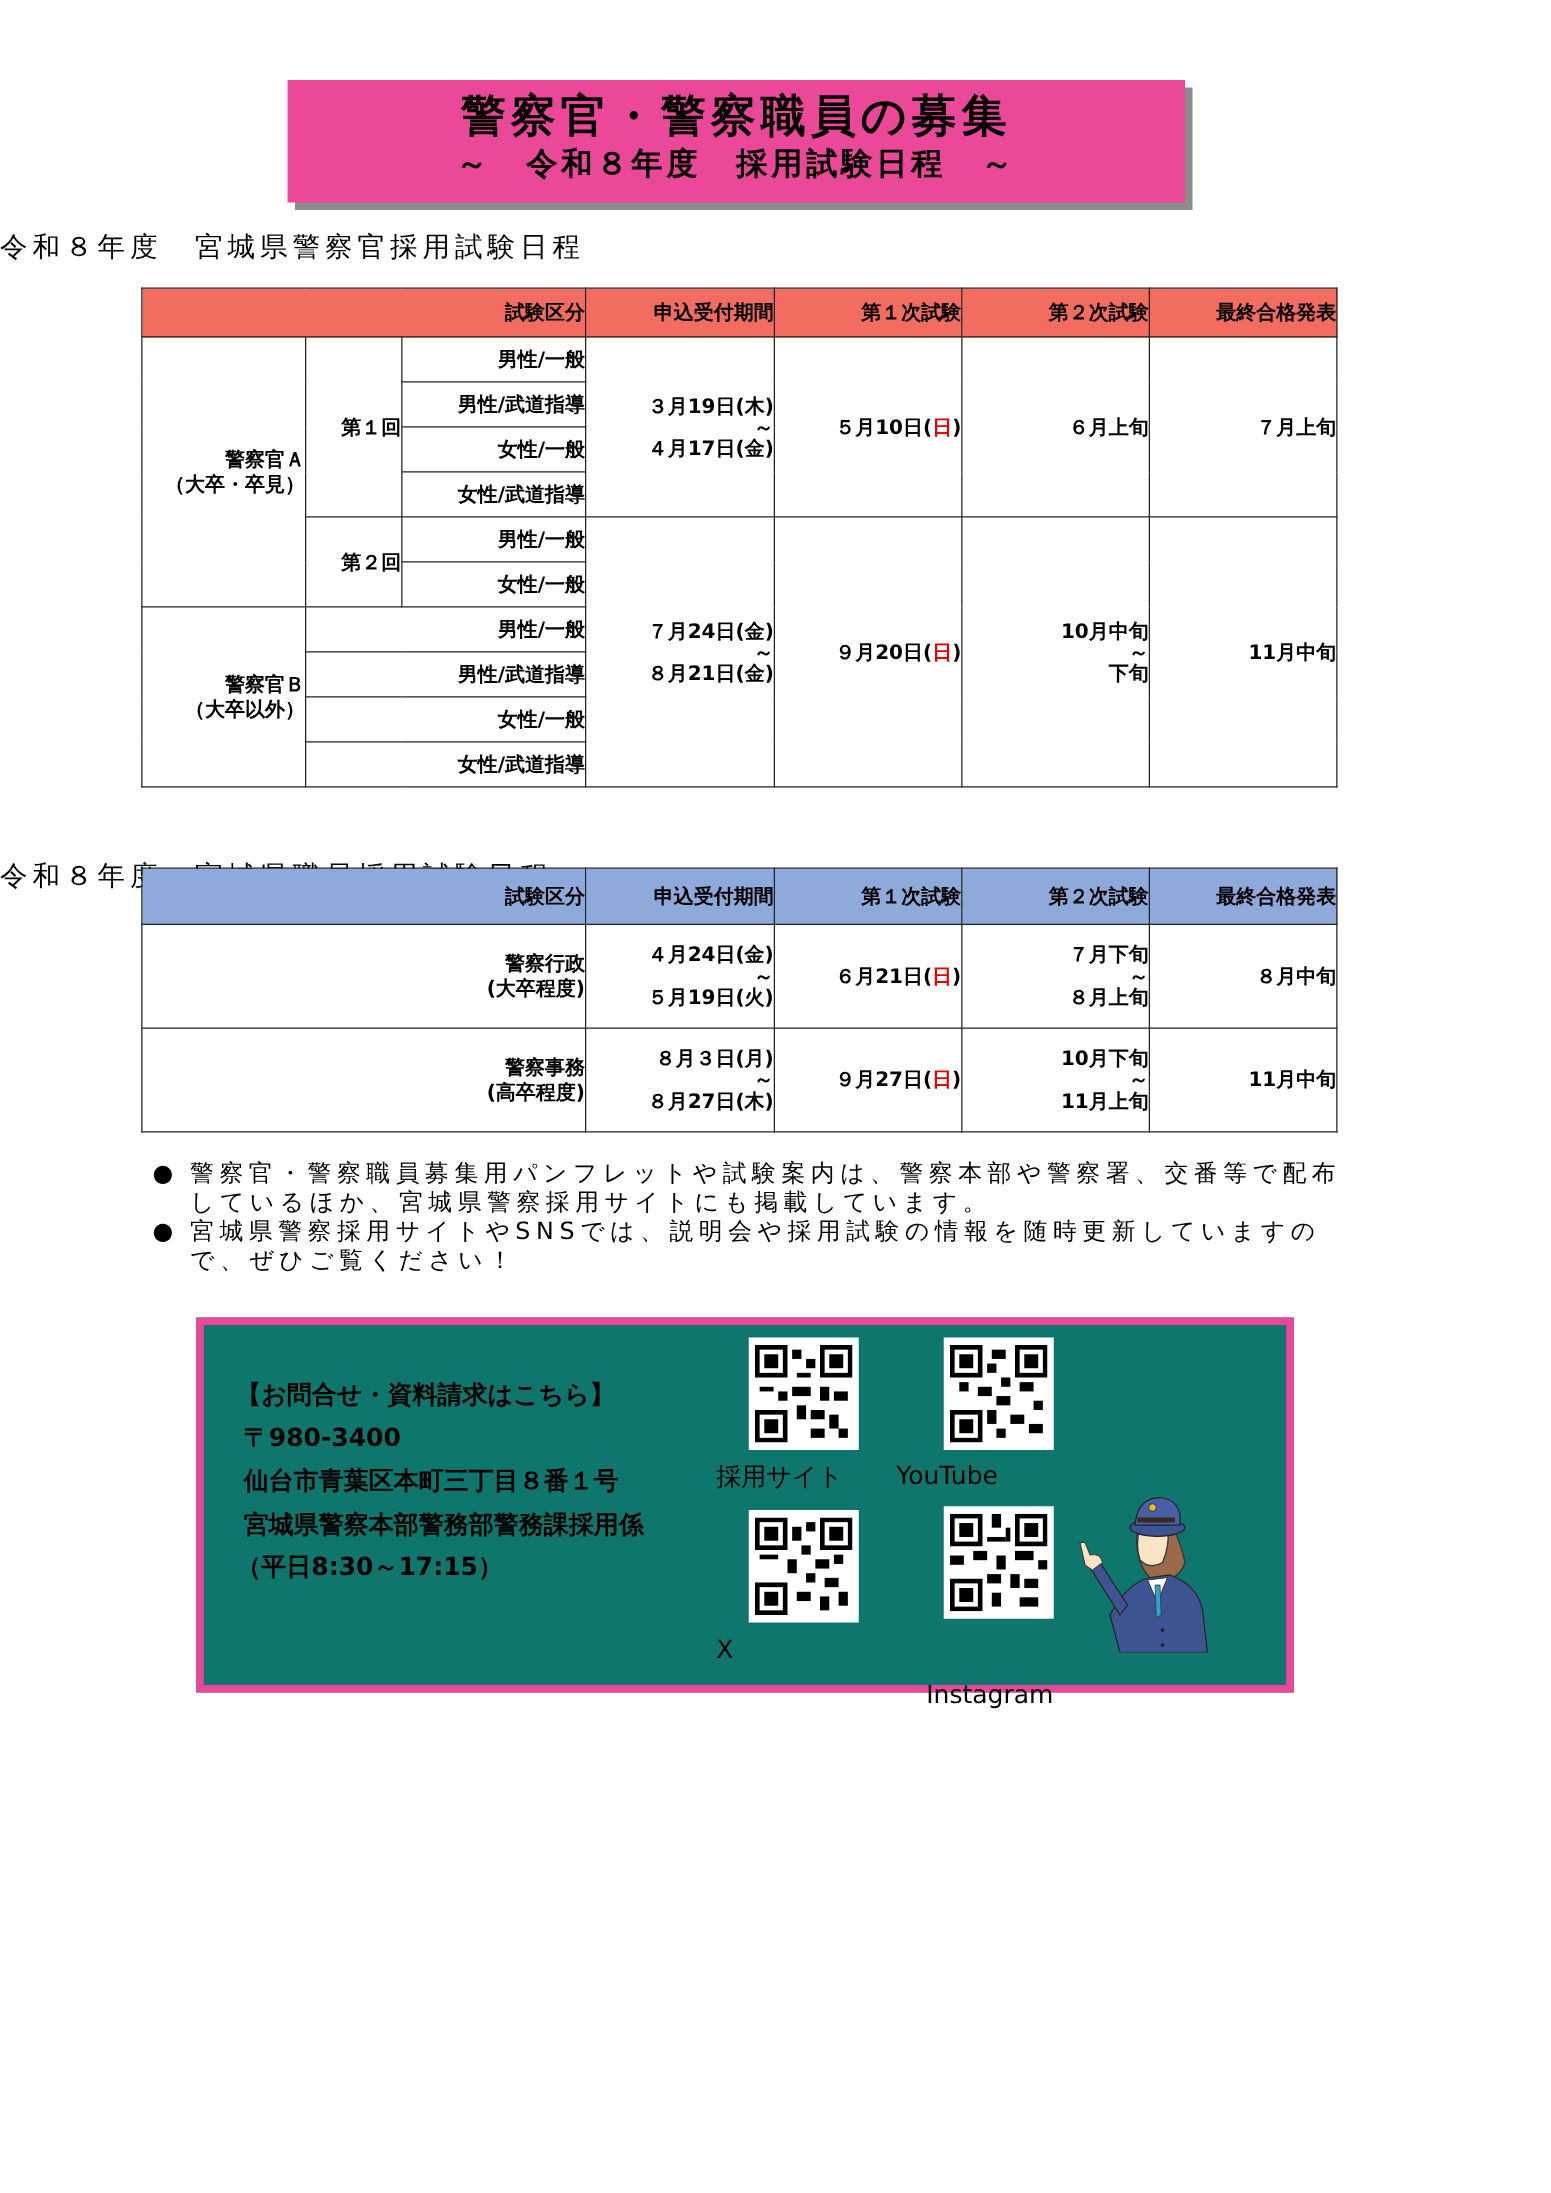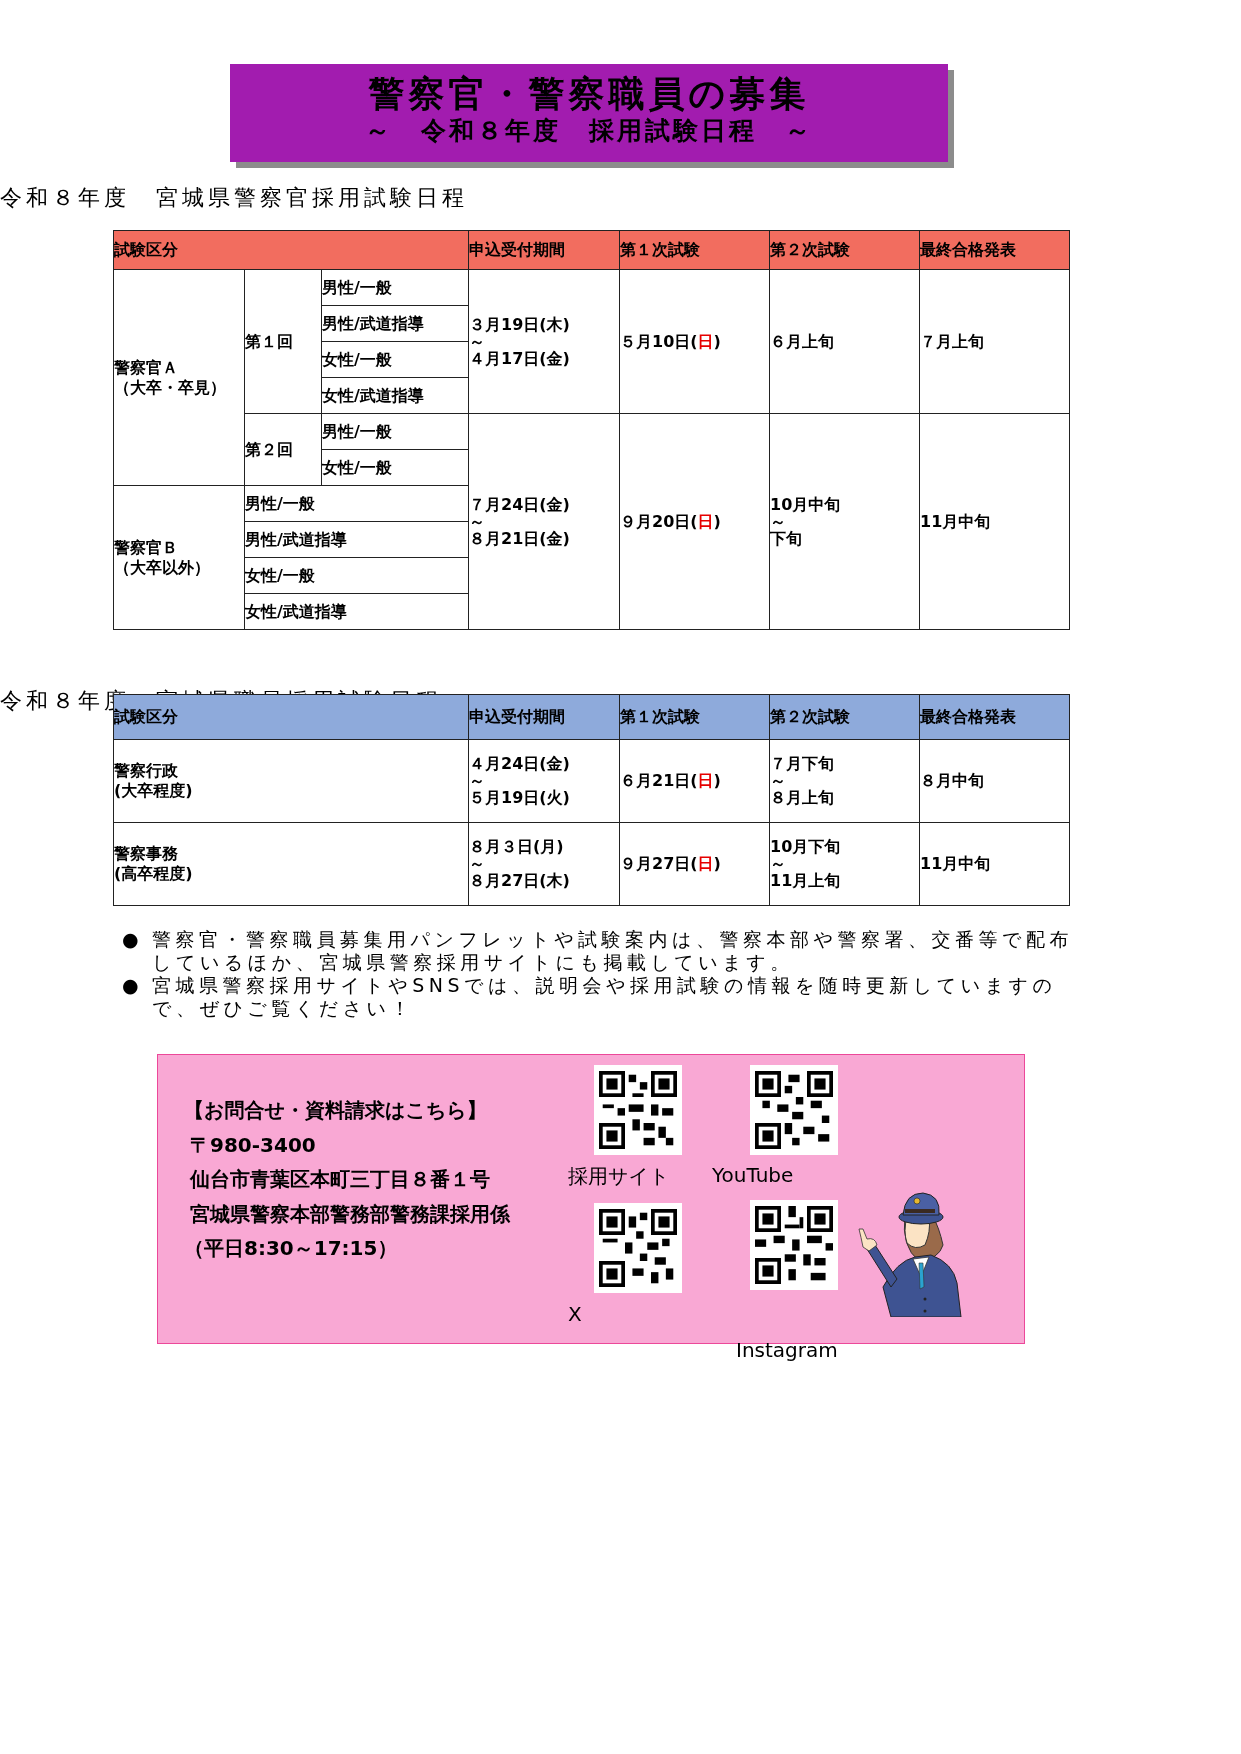--- a/index.html
+++ b/index.html
@@ -2,52 +2,52 @@
 <html><head>
 <meta charset="utf-8">
 <style>
   html, body { margin: 0; padding: 0; background: #ffffff; }
   body {
     width: 1241px; height: 1754px; position: relative; overflow: hidden;
     font-family: "DejaVu Sans", "Liberation Sans", sans-serif; color: #000;
   }
   .title-box {
     position: absolute; left: 230px; top: 64px; width: 718px; height: 98px;
-    background: #a21caf; box-shadow: 6px 6px 0 #8c8c8c;
+    background: #ec4899; box-shadow: 6px 6px 0 #8c8c8c;
     text-align: center;
   }
   .title-main { font-size: 36px; font-weight: 900; letter-spacing: 4px; margin-top: 8px; line-height: 44px; }
   .title-sub { font-size: 25px; font-weight: 900; letter-spacing: 3px; line-height: 30px; white-space: pre; }
   .section-title {
     position: absolute; left: 0; width: 1186px; text-align: left;
     font-size: 22px; letter-spacing: 4px; white-space: pre;
   }
   table.sched {
     position: absolute; left: 113px; border-collapse: collapse; table-layout: fixed;
     font-size: 16px; font-weight: bold;
   }
   table.sched td, table.sched th {
-    border: 1.5px solid #222; text-align: left; vertical-align: middle; padding: 0;
+    border: 1.5px solid #222; text-align: right; vertical-align: middle; padding: 0;
     line-height: 20px;
   }
   .t1 th { background: #f26d5f; height: 38px; }
   .t2 th { background: #8eaadb; height: 44px; }
   .t1 td.sub { height: 35px; }
   .t2 td { height: 82px; }
   .red { color: #e60000; }
   .tilde { display: block; line-height: 14px; }
   .bullets {
     position: absolute; left: 122px; top: 928px; width: 960px;
     font-size: 19px; line-height: 23px; letter-spacing: 4.5px;
   }
   .bullet-item { position: relative; padding-left: 30px; }
   .bullet-dot { position: absolute; left: 0; top: 0; }
   .contact-box {
     position: absolute; left: 157px; top: 1054px; width: 866px; height: 288px;
-    background: #f9a8d4; border: 1px solid #ec4899;
+    background: #0f766e; border: 6px solid #ec4899;
   }
   .contact-lines {
     position: absolute; left: 32px; top: 38px; font-size: 20px; font-weight: bold; line-height: 34.5px;
   }
   .qr {
     position: absolute; width: 88px; height: 90px; background: #fff;
     display: flex; align-items: center; justify-content: center;
   }
   .qr svg { width: 78px; height: 78px; }
   .qr-label { position: absolute; font-size: 20px; text-align: left; width: 140px; }

